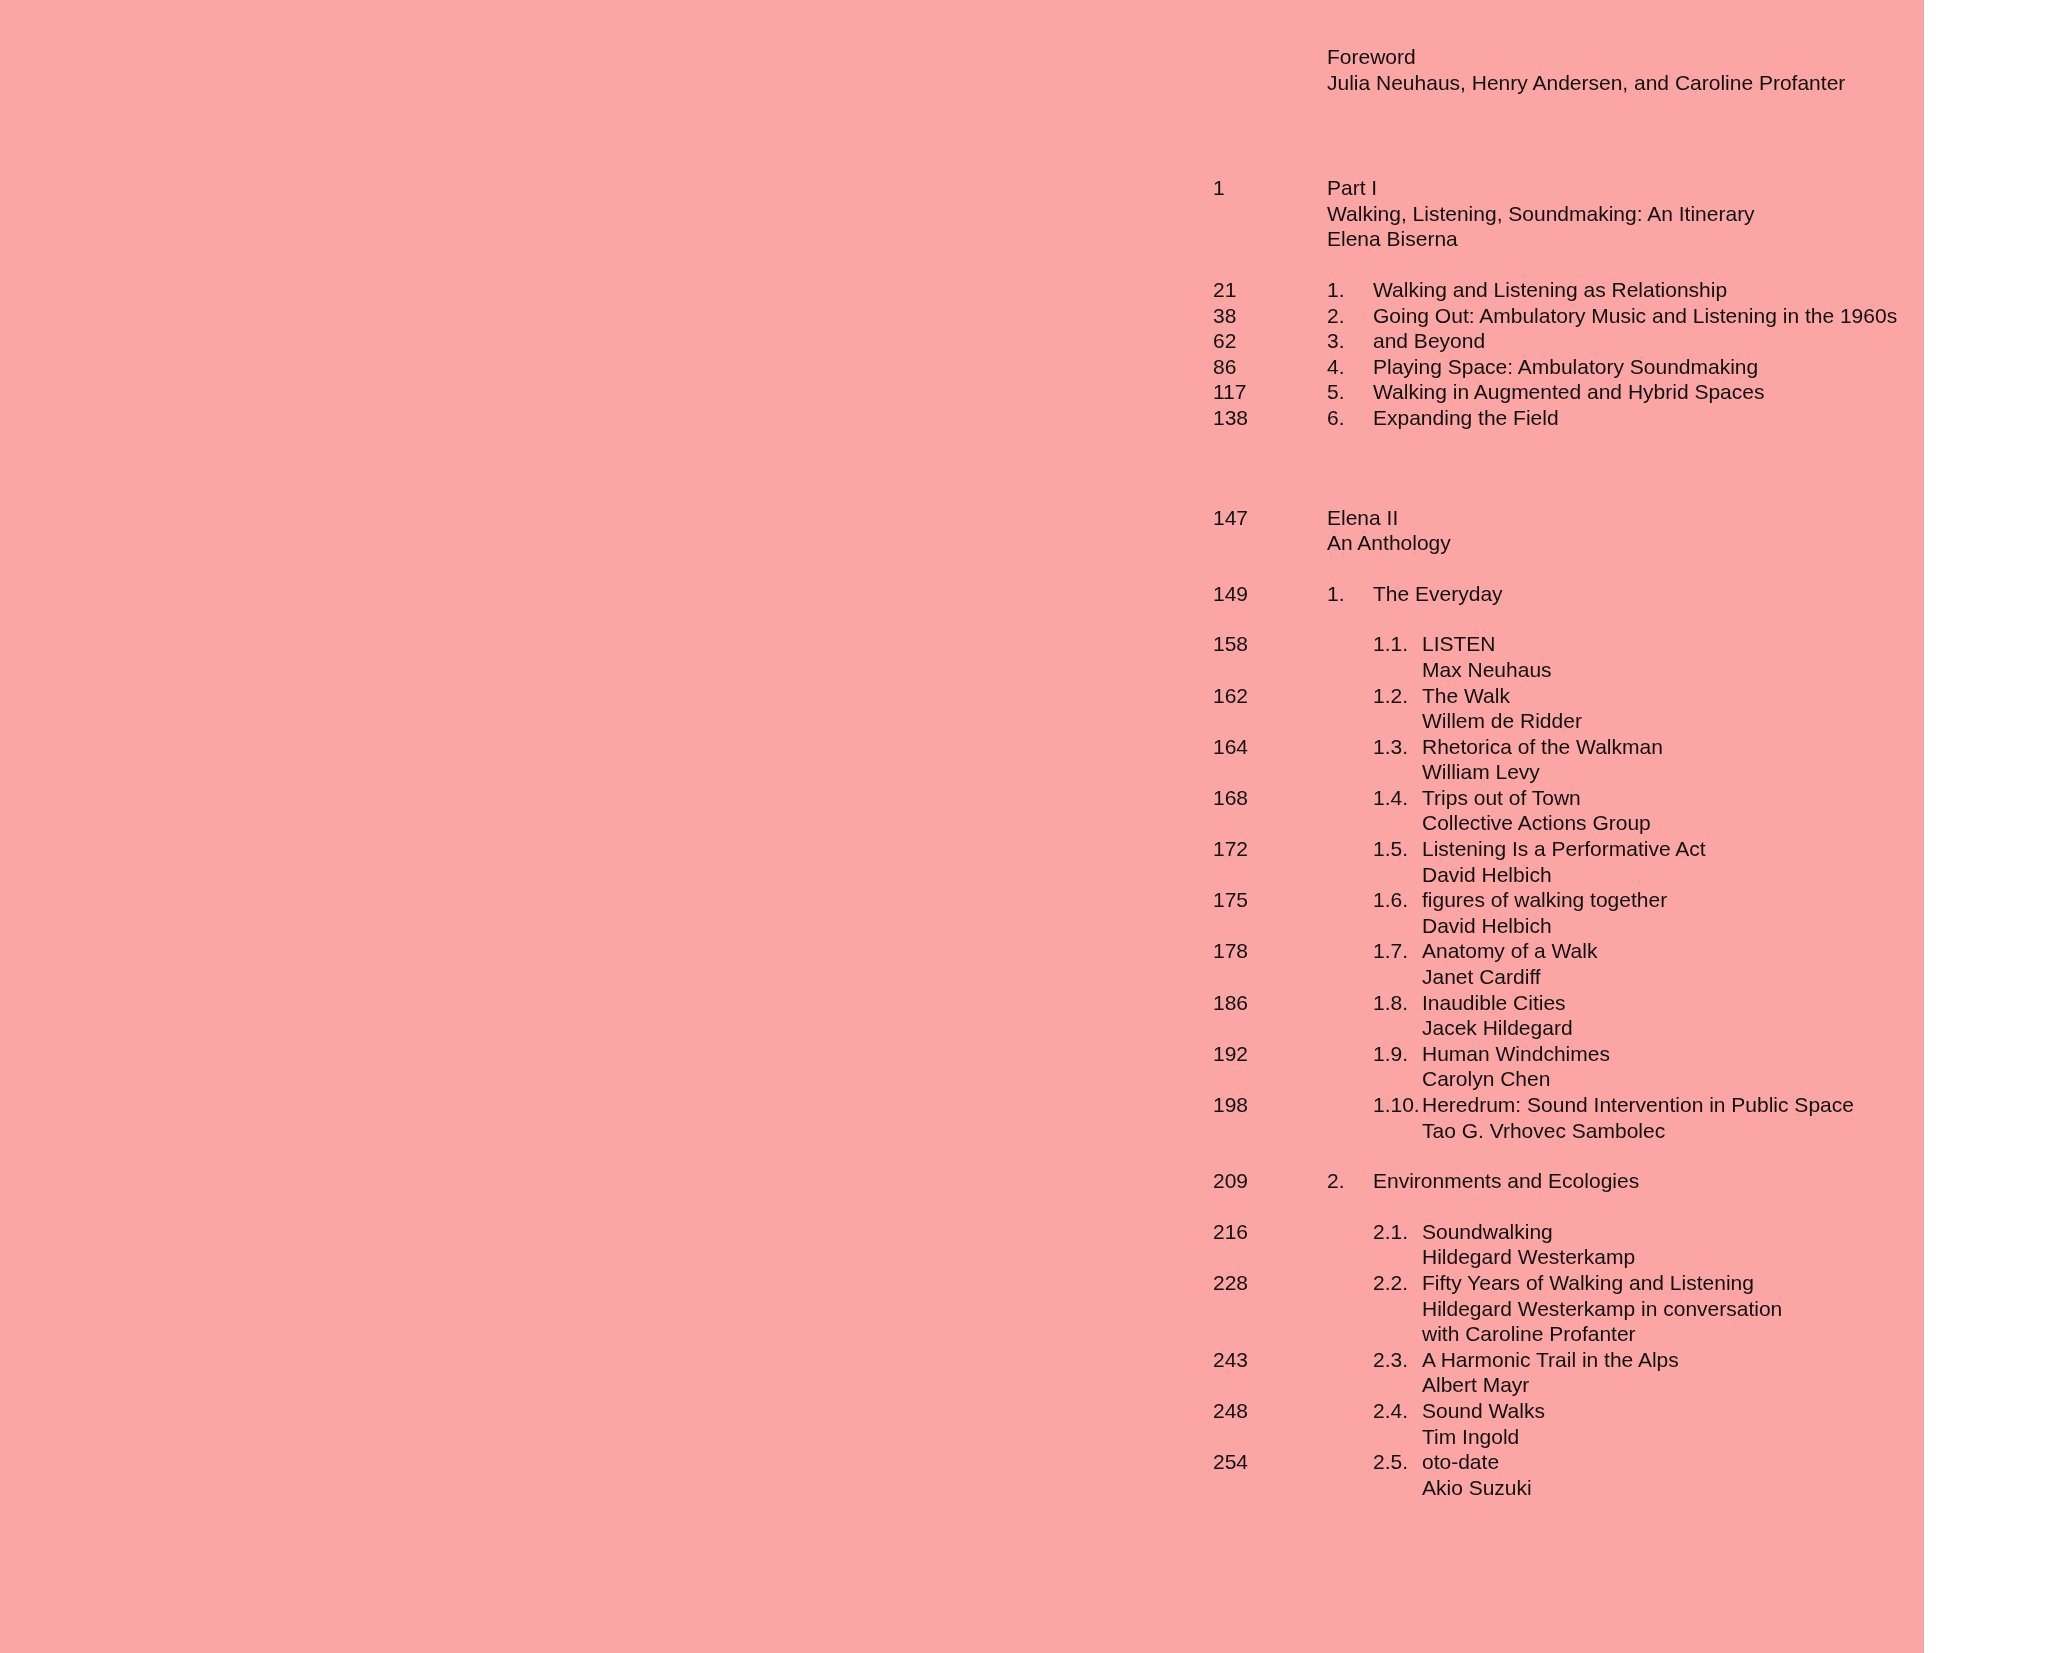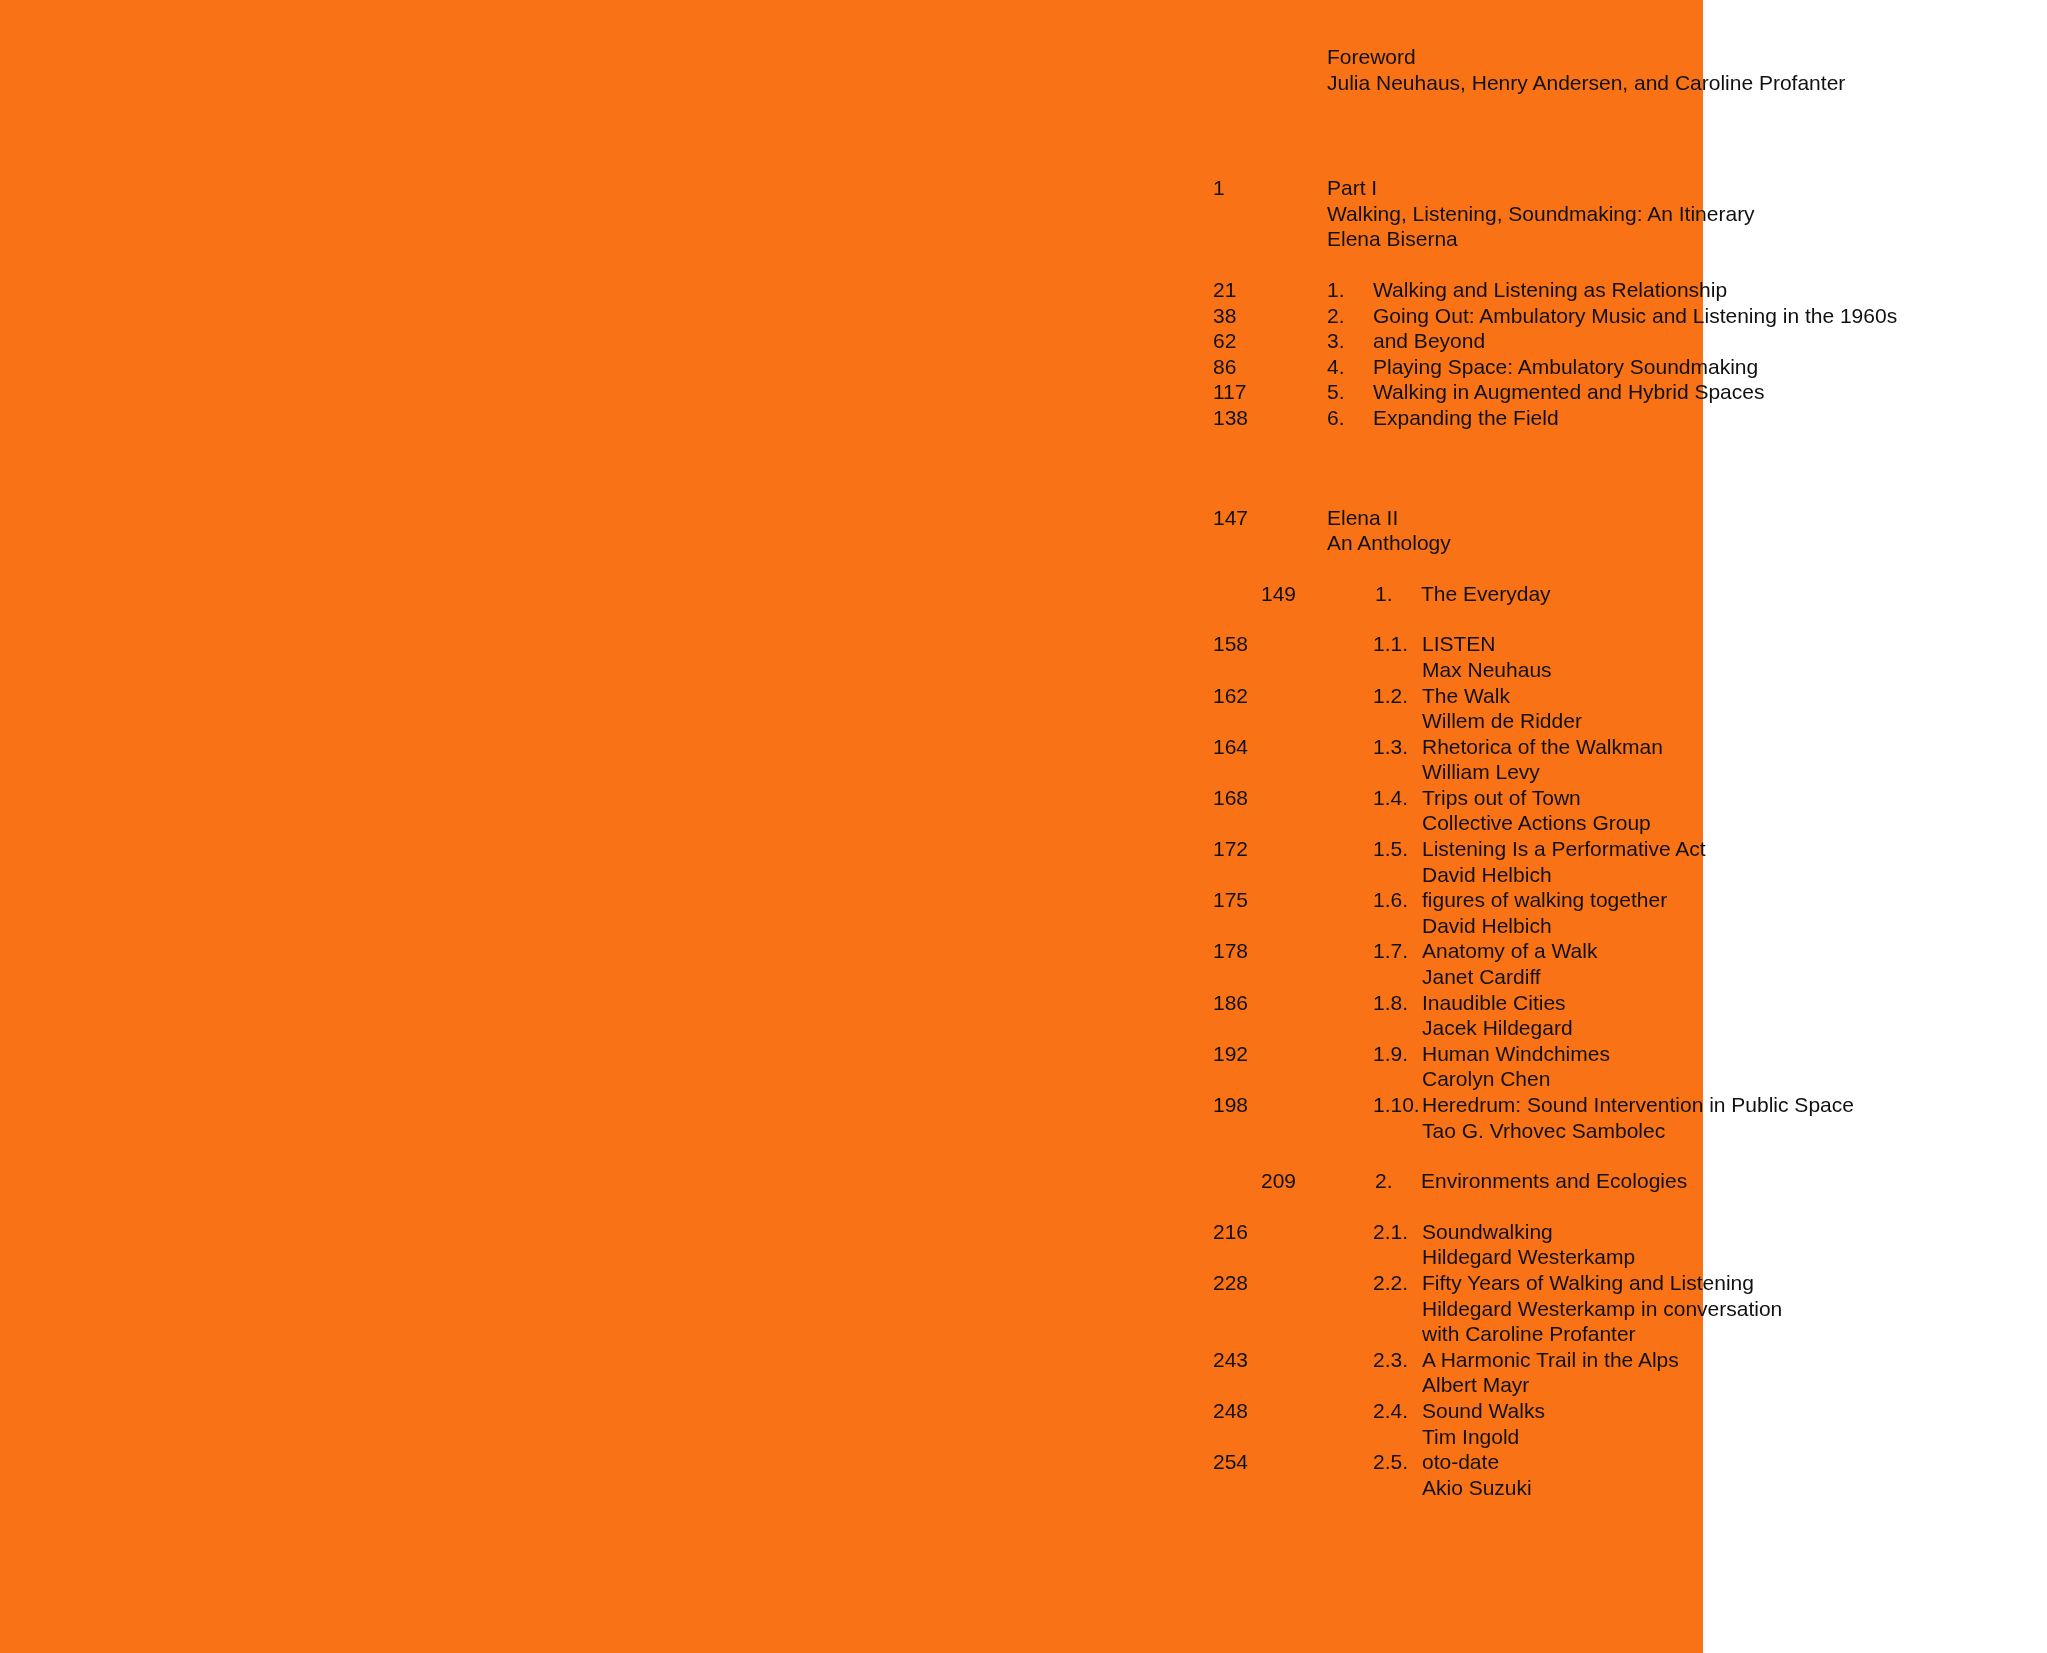--- a/index.html
+++ b/index.html
@@ -11,23 +11,23 @@
     width: 2047px;
     height: 1653px;
     position: relative;
     overflow: hidden;
     font-family: "Liberation Sans", "DejaVu Sans", sans-serif;
   }
   .page {
     position: absolute;
     left: 0;
     top: 0;
-    width: 1703px;
+    width: 1924px;
     height: 1653px;
-    background: #f97316;
+    background: #fca5a5;
   }
   .toc {
     position: absolute;
     left: 1213px;
     top: 44px;
     width: 834px;
     font-size: 21px;
     line-height: 25.6px;
     color: #111111;
     font-weight: 400;
@@ -59,21 +59,21 @@
   .text-col {
     display: block;
     min-width: 0;
   }
   .line {
     white-space: nowrap;
   }
   .foreword-block { margin-bottom: 80px; }
   .part-heading  { margin-bottom: 25px; }
   .chapter-list  { margin-bottom: 74px; }
-  .section-row   { margin-bottom: 25px; margin-left: 48px; }
+  .section-row   { margin-bottom: 25px; }
   .entries-list  { margin-bottom: 25px; }
 </style>
 </head>
 <body>
 
 <div class="page">
   <div class="toc">
 
     <div class="row foreword-block">
       <div class="col-page"></div>

